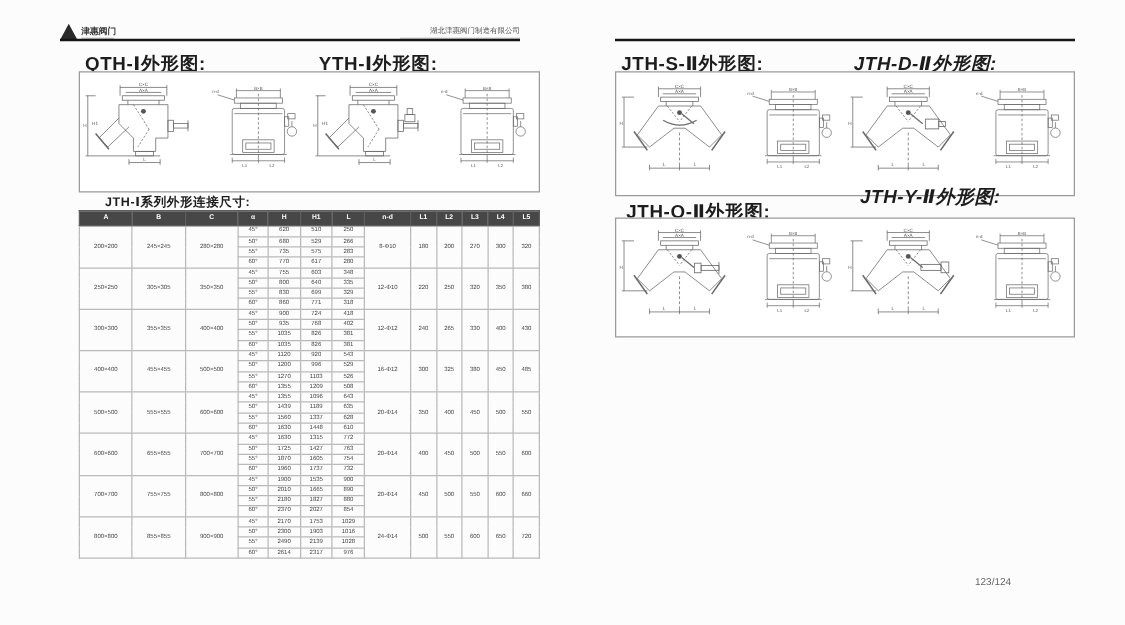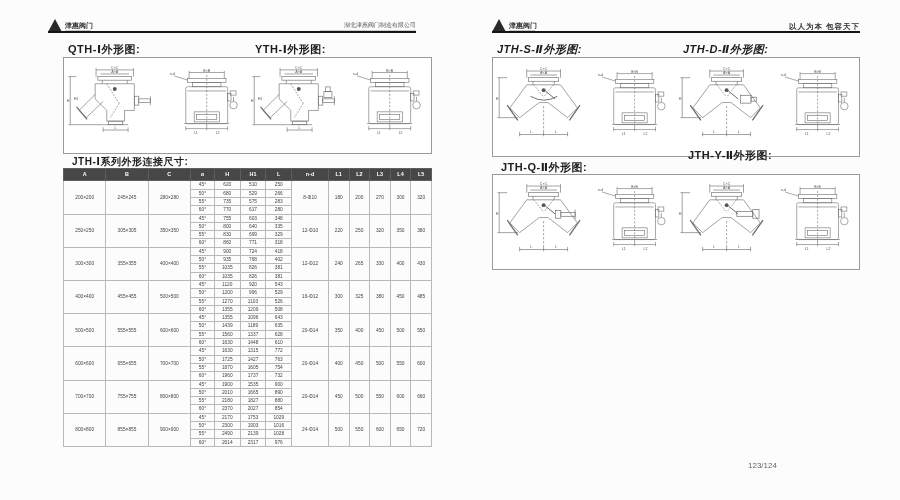--- a/index.html
+++ b/index.html
@@ -13,31 +13,31 @@
   .logo-tri{width:0;height:0;border-left:7px solid transparent;border-right:7px solid transparent;border-bottom:13px solid #2a2a2a;}
   .brand-txt{font-size:7px;font-weight:bold;color:#333;line-height:1;}
   .brand-sub{width:26px;height:2px;background:#c9c9c9;margin-top:1.5px;}
   .company{text-align:right;font-size:6px;color:#555;line-height:1;}
   .company-sub{width:96px;height:2px;background:#cfcfcf;margin-top:2px;}
   .slogan{font-size:7.5px;font-weight:bold;color:#333;letter-spacing:1px;}
   .rule{position:absolute;top:31px;height:2.4px;background:#151515;}
   .rule.left{left:48px;width:368px;}
   .rule.right{left:492px;width:368px;}
   
-  .sec-h{position:absolute;font-size:11px;font-weight:bold;color:#1d1d1d;letter-spacing:.5px;}
+  .sec-h{position:absolute;font-size:15px;font-weight:bold;color:#1d1d1d;letter-spacing:.5px;}
   
   .dbox{position:absolute;border:1px solid #9a9a9a;background:#fff;display:flex;align-items:center;justify-content:space-around;}
   .drw{display:block;}
   svg text{font-family:"Liberation Sans","DejaVu Sans",sans-serif;}
   
   .tbl-wrap{position:absolute;left:63px;top:168px;width:369px;}
   table{border-collapse:collapse;width:369px;table-layout:fixed;}
   th{background:#474747;color:#fff;font-size:5.4px;font-weight:bold;border:1px solid #5e5e5e;padding:3px 0;line-height:1;}
   td{border:1px solid #b9b9b9;text-align:center;font-size:4.8px;color:#454545;height:7.3px;line-height:7.3px;padding:0;overflow:hidden;}
-  .pageno{position:absolute;left:748px;top:461px;font-size:8px;color:#666;text-align:center;}
+  .pageno{position:absolute;left:780px;top:461px;font-size:8px;color:#666;text-align:center;}
 </style>
 </head>
 <body>
 
 <div class="canvas">
 
   <svg width="0" height="0" style="position:absolute">
     <defs>
 
       <symbol id="side1" viewBox="0 0 112 90">
@@ -173,21 +173,21 @@
       <g stroke="#6a6a6a" stroke-width="0.7" fill="none" transform="scale(0.893,0.956)">
         <rect x="85" y="30" width="9" height="6"></rect>
           <rect x="87" y="25" width="5" height="5"></rect>
       </g>
     </svg>
     <svg class="drw" width="84" height="86">
         <use href="#front1"></use>
       </svg>
   </div>
 
-  <div class="sec-h" style="left:72px;top:155px;font-size:10px;">JTH-Ⅰ系列外形连接尺寸:</div>
+  <div class="sec-h" style="left:84px;top:155px;font-size:10px;">JTH-Ⅰ系列外形连接尺寸:</div>
 
   <div class="tbl-wrap">
     <table>
       <colgroup>
         <col style="width:11.5%">
           <col style="width:11.5%">
           <col style="width:11.5%">
         <col style="width:6.5%">
           <col style="width:7%">
           <col style="width:7%">
@@ -478,33 +478,23 @@
           <tr>
             <td>60°</td>
             <td>2614</td>
             <td>2317</td>
             <td>976</td>
           </tr>
         </tbody>
     </table>
   </div>
 
-  <div class="hdr right">
-    <div class="brand">
-      <div class="logo-tri"></div>
-      <div>
-        <div class="brand-txt">津惠阀门</div>
-        <div class="brand-sub"></div>
-      </div>
-    </div>
-    <div class="slogan">以人为本  包容天下</div>
-  </div>
   <div class="rule right"></div>
 
-  <div class="sec-h" style="left:497px;top:42px;font-style:italic;">JTH-S-Ⅱ外形图:</div>
+  <div class="sec-h" style="left:497px;top:42px;">JTH-S-Ⅱ外形图:</div>
   <div class="sec-h" style="left:683px;top:42px;font-style:italic;">JTH-D-Ⅱ外形图:</div>
 
   <div class="dbox" style="left:492px;top:57px;width:366px;height:98px;">
     <svg class="drw" width="100" height="88">
       <use href="#side2"></use>
       <g stroke="#6a6a6a" stroke-width="1" fill="none" transform="scale(0.893,0.978)">
         <path d="M42,34 Q57,42 72,34"></path>
       </g>
     </svg>
     <svg class="drw" width="84" height="88">
@@ -516,21 +506,21 @@
         <rect x="72" y="33" width="12" height="8"></rect>
           <rect x="84" y="35" width="6" height="4"></rect>
       </g>
     </svg>
     <svg class="drw" width="84" height="88">
         <use href="#front1"></use>
       </svg>
   </div>
 
   <div class="sec-h" style="left:501px;top:160px;">JTH-Q-Ⅱ外形图:</div>
-  <div class="sec-h" style="left:688px;top:148px;">JTH-Y-Ⅱ外形图:</div>
+  <div class="sec-h" style="left:688px;top:148px;font-style:italic;">JTH-Y-Ⅱ外形图:</div>
 
   <div class="dbox" style="left:492px;top:174px;width:366px;height:94px;">
     <svg class="drw" width="100" height="86">
       <use href="#side2"></use>
       <g stroke="#6a6a6a" stroke-width="0.7" fill="none" transform="scale(0.893,0.956)">
         <rect x="70" y="33" width="6" height="8"></rect>
           <rect x="76" y="35" width="16" height="4"></rect>
           <line x1="92" y1="32" x2="92" y2="42"></line>
       </g>
     </svg>

